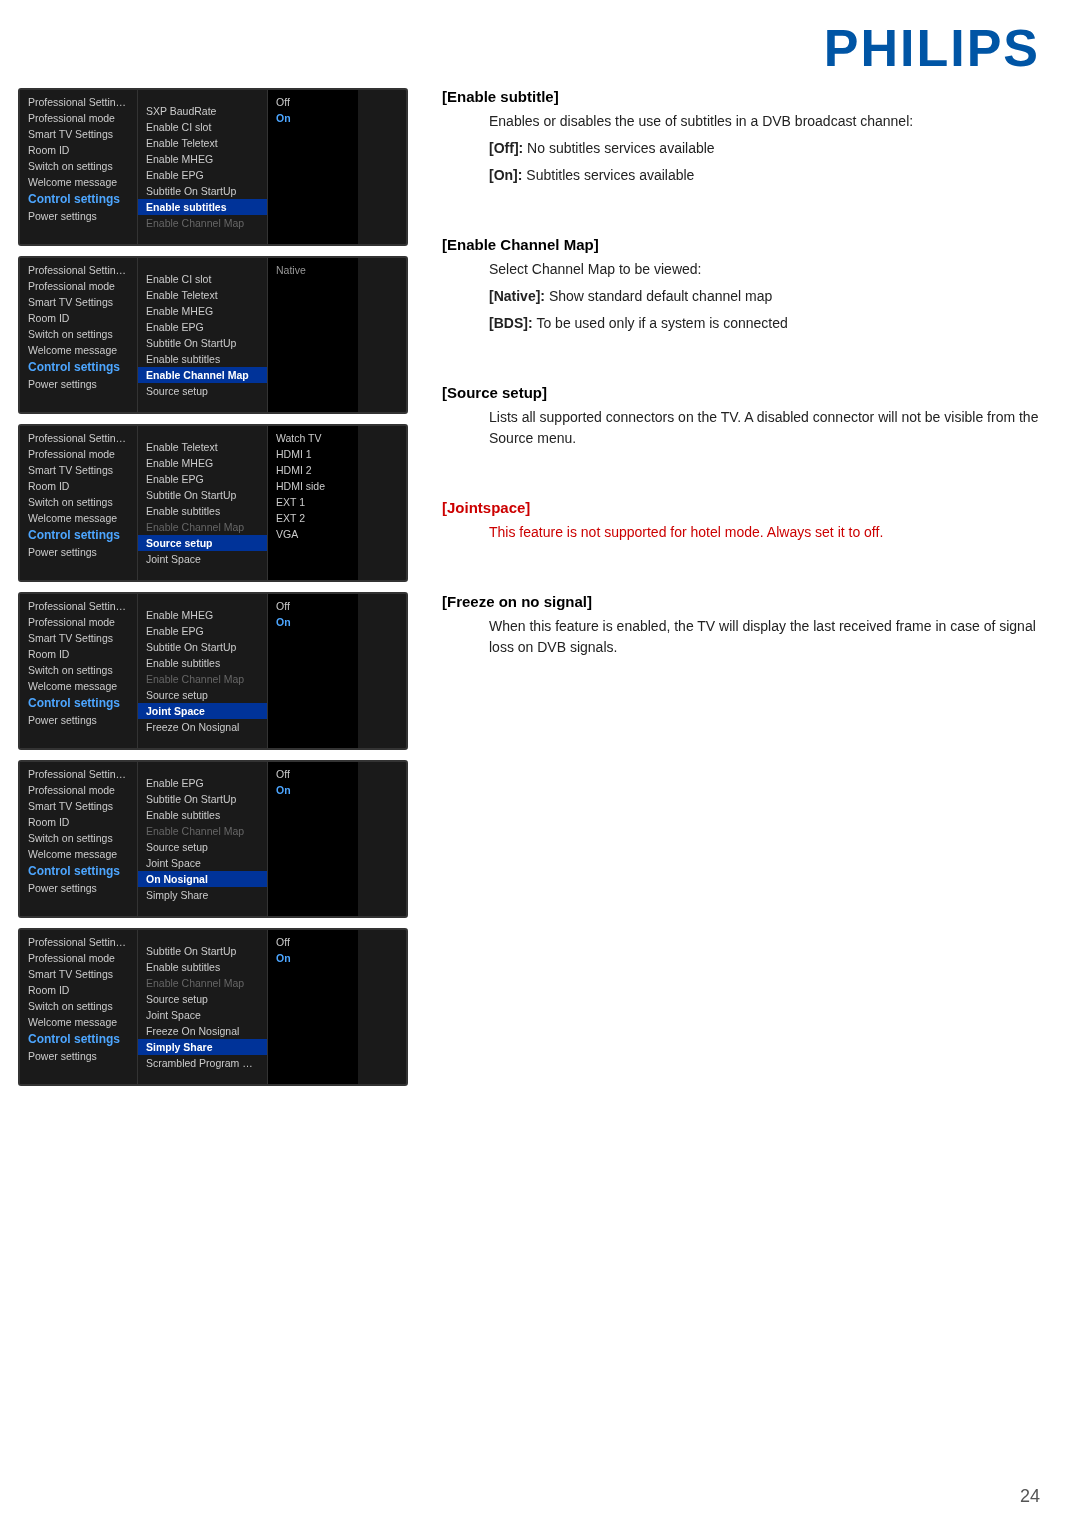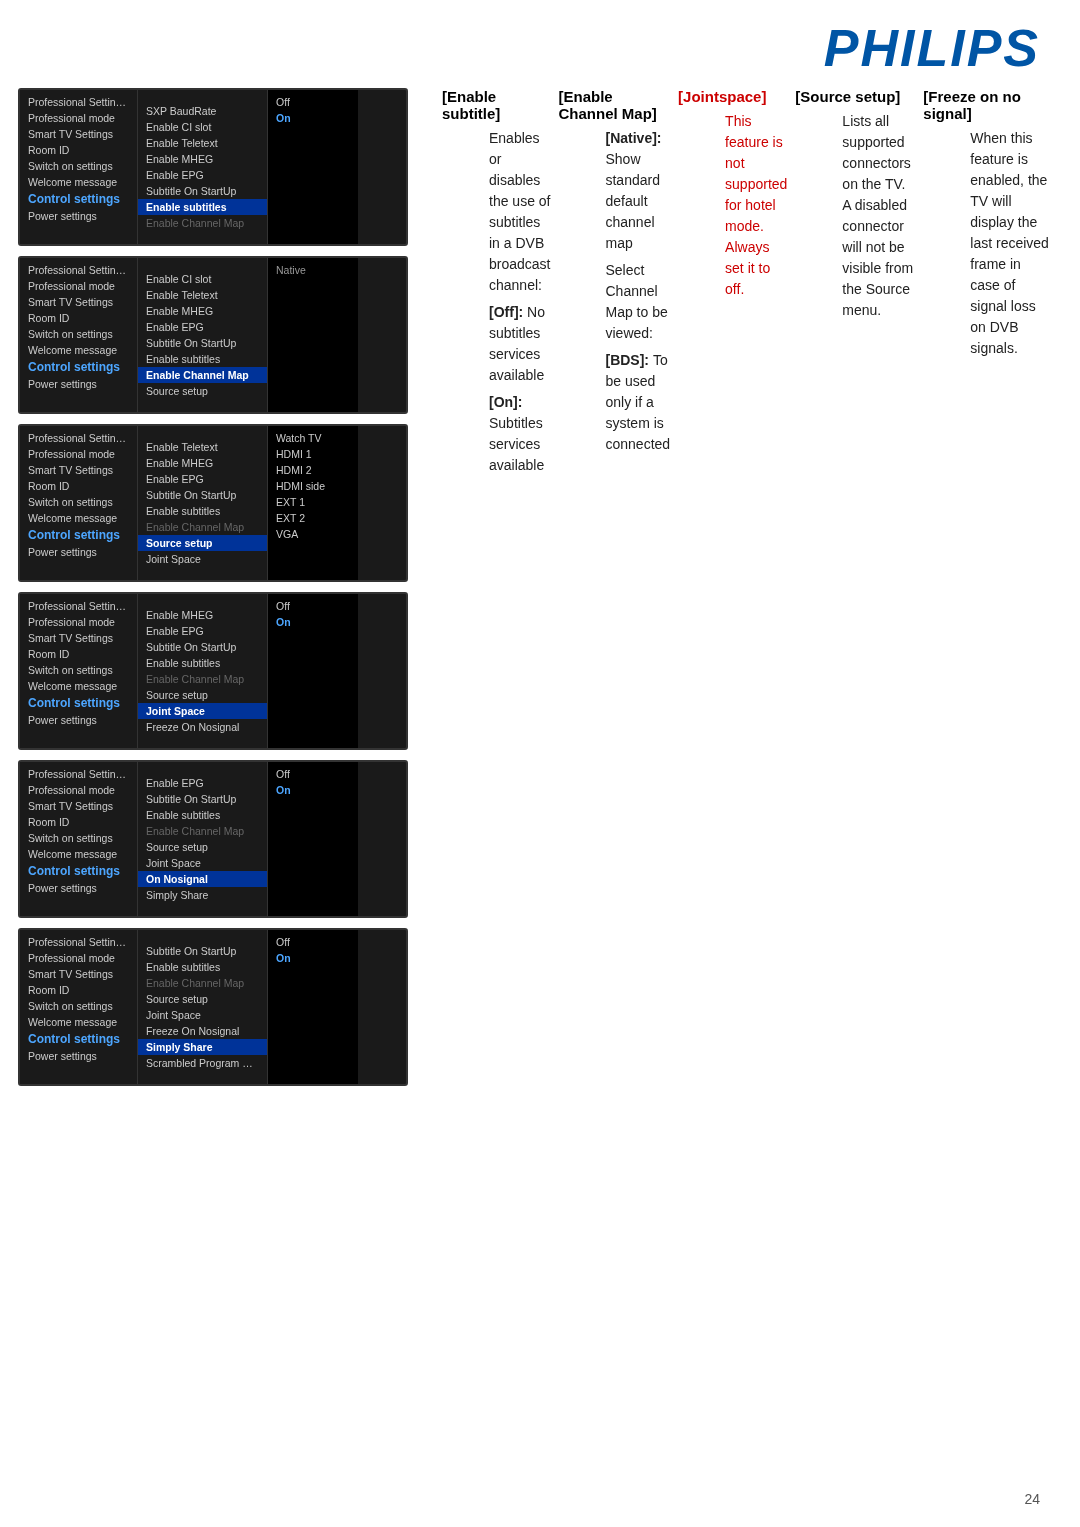--- a/index.html
+++ b/index.html
@@ -18,21 +18,20 @@
       display: flex;
       justify-content: flex-end;
       padding: 18px 40px 10px 0;
     }
     .philips-logo {
       font-size: 52px;
       font-weight: 900;
       color: #0055a5;
       letter-spacing: 2px;
       font-family: Arial Black, Arial, sans-serif;
-      font-style: italic;
     }
 
     
     .main-content {
       display: flex;
       padding: 0 0 0 18px;
       gap: 24px;
     }
 
     
@@ -42,22 +41,22 @@
       display: flex;
       flex-direction: column;
       gap: 10px;
     }
 
     
     .right-panel {
       flex: 1;
       padding: 0 30px 0 10px;
       display: flex;
-      flex-direction: row;
-      gap: 8px;
+      flex-direction: column;
+      gap: 16px;
     }
 
     
     .tv-screen {
       background: #1a1a1a;
       border: 2px solid #333;
       border-radius: 3px;
       display: flex;
       overflow: hidden;
       font-size: 11px;
@@ -149,21 +148,21 @@
 
     .desc-body .red-text {
       color: #cc0000;
     }
 
     
     .page-number {
       position: absolute;
       bottom: 20px;
       right: 40px;
-      font-size: 14px;
+      font-size: 18px;
       color: #555;
     }
   </style>
 </head>
 <body>
 
 <div class="header">
   <span class="philips-logo">PHILIPS</span>
 </div>
 
@@ -369,38 +368,38 @@
         <div class="desc-title">[Enable subtitle]</div>
         <div class="desc-body">
           <p>Enables or disables the use of subtitles in a DVB broadcast channel:</p>
           <p><span class="bold-label">[Off]: </span>No subtitles services available</p>
           <p><span class="bold-label">[On]: </span>Subtitles services available</p>
         </div>
       </div>
       <div class="desc-section">
         <div class="desc-title">[Enable Channel Map]</div>
         <div class="desc-body">
+          <p>Select Channel Map to be viewed:</p>
           <p><span class="bold-label">[Native]: </span>Show standard default channel map</p>
-          <p>Select Channel Map to be viewed:</p>
           <p><span class="bold-label">[BDS]: </span> To be used only if a system is connected</p>
+        </div>
+      </div>
+      <div class="desc-section">
+        <div class="desc-title">[Source setup]</div>
+        <div class="desc-body">
+          <p>Lists all supported connectors on the TV. A disabled connector will not be visible from the Source menu.</p>
         </div>
       </div>
       <div class="desc-section">
         <div class="desc-title red">[Jointspace]</div>
         <div class="desc-body">
           <p class="red-text">This feature is not supported for hotel mode. Always set it to off.</p>
         </div>
       </div>
       <div class="desc-section">
-        <div class="desc-title">[Source setup]</div>
-        <div class="desc-body">
-          <p>Lists all supported connectors on the TV. A disabled connector will not be visible from the Source menu.</p>
-        </div>
-      </div>
-      <div class="desc-section">
         <div class="desc-title">[Freeze on no signal]</div>
         <div class="desc-body">
           <p>When this feature is enabled, the TV will display the last received frame in case of signal loss on DVB signals.</p>
         </div>
       </div>
     </div>
 
 </div>
 
 <div class="page-number">24</div>

